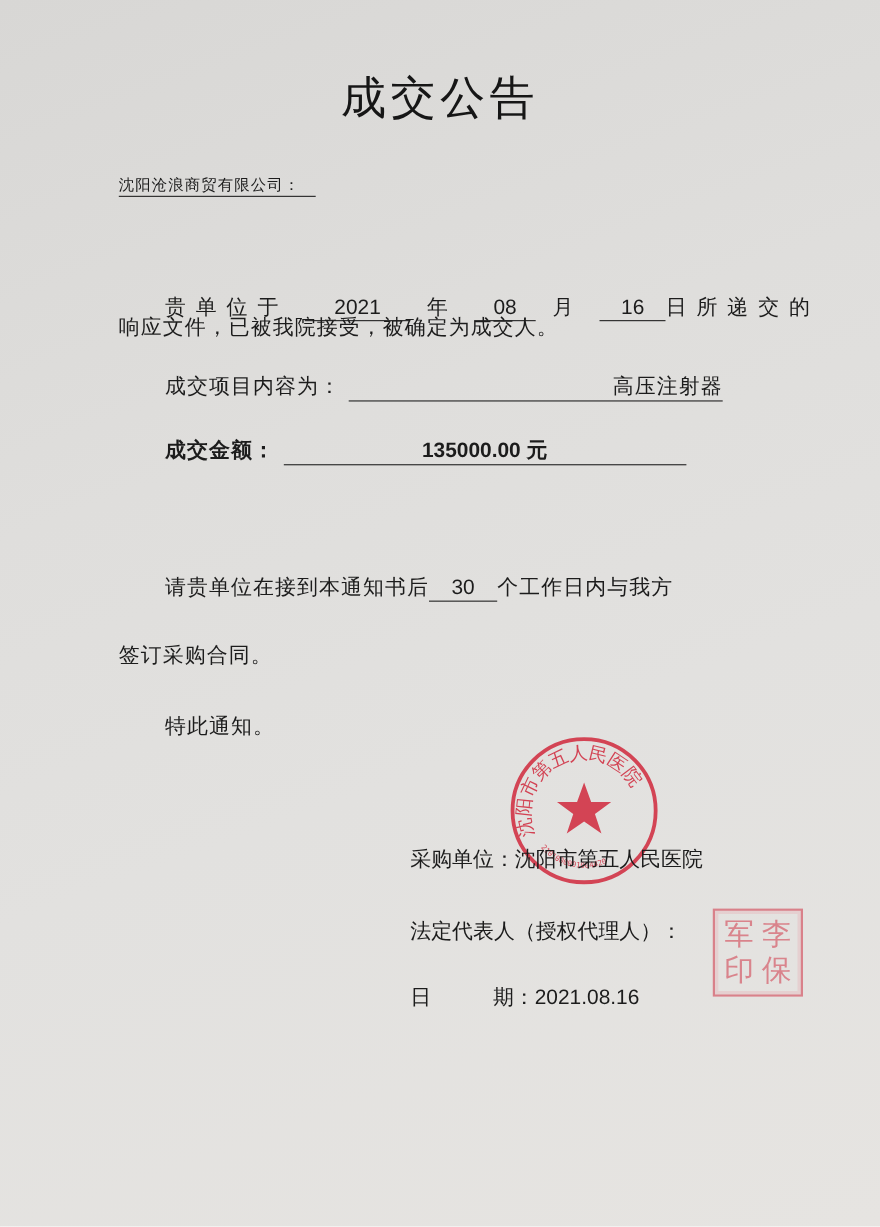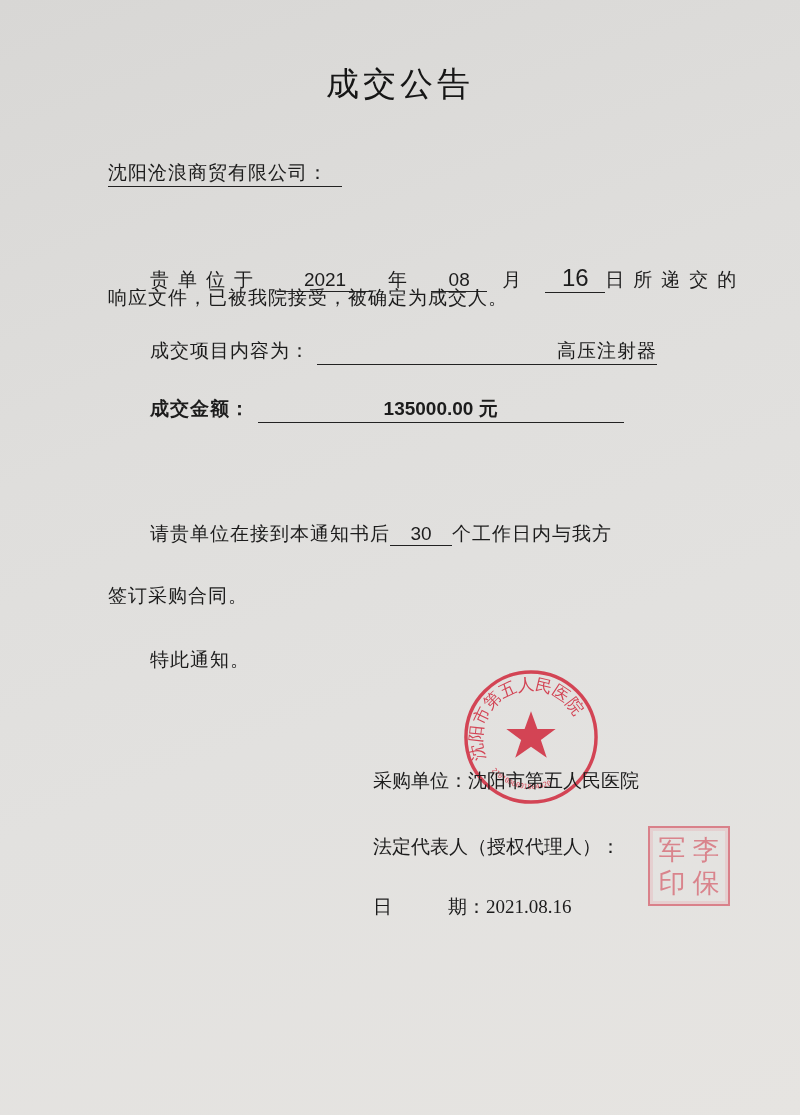--- a/index.html
+++ b/index.html
@@ -4,57 +4,57 @@
   <style>
     html, body { margin:0; padding:0; }
     body {
       width:800px; height:1115px; overflow:hidden; position:relative;
       background: linear-gradient(160deg, #d8d7d5 0%, #dfdedc 35%, #e2e1df 60%, #e6e4e1 100%);
       font-family: "DejaVu Sans", sans-serif;
       color:#1c1c1c;
     }
     .page { position:absolute; left:0; top:0; width:800px; height:1115px; }
     .abs { position:absolute; white-space:nowrap; }
-    .title { left:0; width:800px; top:62px; text-align:center; font-size:33px; letter-spacing:4px; font-family:"DejaVu Sans", sans-serif; color:#161616; }
-    .addressee { left:108px; top:160px; font-size:19px; border-bottom:1.5px solid #222; padding-right:14px; letter-spacing:1px; }
+    .title { left:0; width:800px; top:62px; text-align:center; font-size:41px; letter-spacing:4px; font-family:"DejaVu Sans", sans-serif; color:#161616; }
+    .addressee { left:108px; top:160px; font-size:14px; border-bottom:1.5px solid #222; padding-right:14px; letter-spacing:1px; }
     .body-text { font-size:19px; letter-spacing:1px; }
     .wide { letter-spacing:9px; }
     .blank { display:inline-block; border-bottom:1.5px solid #222; text-align:center; font-family:"Liberation Sans", sans-serif; letter-spacing:0; }
     .line1 { left:150px; top:242px; }
     .line2 { left:108px; top:285px; }
     .line3 { left:150px; top:338px; }
     .line4 { left:150px; top:396px;font-weight:bold; }
     .line5 { left:150px; top:521px; }
     .line6 { left:108px; top:583px; }
     .line7 { left:150px; top:647px; }
     .sig1 { left:373px; top:768px; font-size:19px;text-align:center; }
     .sig2 { left:373px; top:834px; font-size:19px; }
     .sig3 { left:373px; top:894px; font-size:19px; }
-    .num { font-family:Liberation Serif, serif; }
+    .num { font-family:Liberation Sans, sans-serif; }
     .seal { position:absolute; left:462px; top:668px; width:138px; height:138px; }
     .name-stamp { position:absolute; left:648px; top:826px; width:78px; height:76px; border:2px solid rgba(214,96,110,0.75); box-shadow: inset 0 0 0 3px rgba(230,150,160,0.25); }
     .name-stamp-grid { position:absolute; left:5px; top:5px; width:68px; height:66px; display:grid; grid-template-columns:1fr 1fr; grid-template-rows:1fr 1fr; }
     .name-stamp-grid span { font-size:27px; line-height:33px; text-align:center; color:rgba(214,100,112,0.75); }
   </style>
 </head>
 <body>
 
 <div class="page">
 
   <div class="abs title">成交公告</div>
 
   <div class="abs addressee">沈阳沧浪商贸有限公司：</div>
 
   <div class="abs body-text line1 wide">
     <span>贵单位于</span>
     <span class="blank" style="width:96px;font-size:19px;">2021</span>
     <span>年</span>
     <span class="blank" style="width:56px;font-size:19px;margin-top:27px;">08</span>
     <span>月</span>
-    <span class="blank" style="width:60px;font-size:24px;">16</span><span>日所递交的</span>
+    <span class="blank" style="width:60px;font-size:19px;">16</span><span>日所递交的</span>
   </div>
 
   <div class="abs body-text line2">响应文件，已被我院接受，被确定为成交人。</div>
 
   <div class="abs body-text line3">
     <span>成交项目内容为：</span>
     <span class="blank" style="width:340px;text-align:right;padding-left:0;"><span style="padding-left:40px;font-family:'DejaVu Sans',sans-serif;letter-spacing:1px;">高压注射器</span></span>
   </div>
 
   <div class="abs body-text line4">

